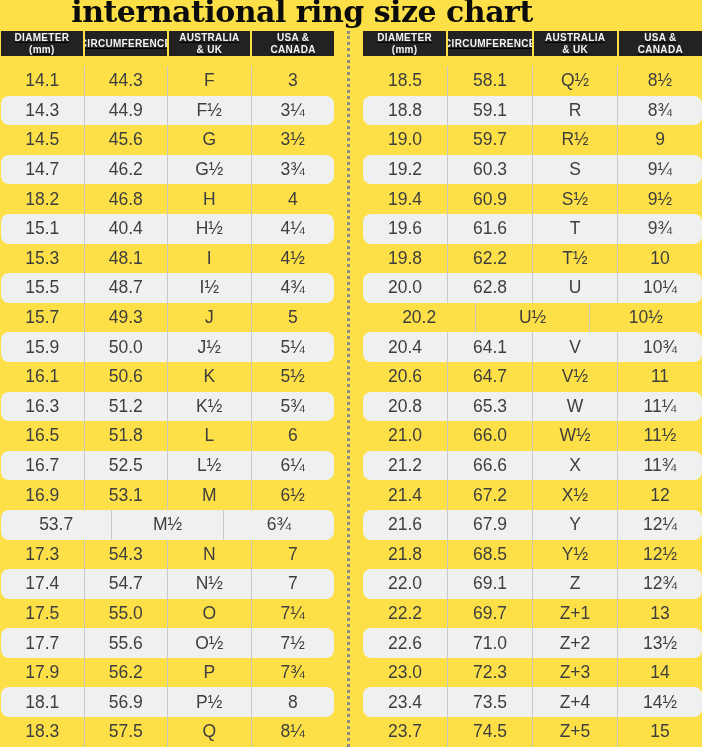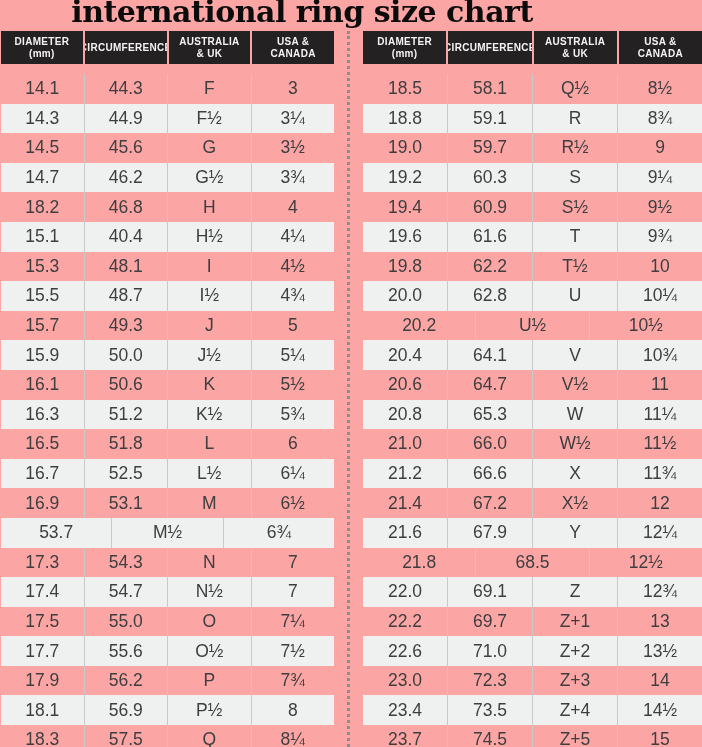--- a/index.html
+++ b/index.html
@@ -1,21 +1,21 @@
 <!DOCTYPE html>
 <html><head>
 <meta charset="utf-8">
 <style>
   html, body { margin: 0; padding: 0; background: #ffffff; }
   .page {
     position: relative;
     width: 702px;
     height: 747px;
     overflow: hidden;
-    background: #fca5a5;
+    background: #fde047;
     font-family: "Liberation Sans", "DejaVu Sans", sans-serif;
   }
   .title-wrap {
     position: absolute;
     top: -6px;
     left: 0;
     width: 604px;
     text-align: center;
   }
   .title-wrap h1 {
@@ -24,39 +24,39 @@
     font-weight: 700;
     font-size: 30px;
     line-height: 36px;
     letter-spacing: -0.5px;
     color: #0c0c0c;
     white-space: nowrap;
   }
   .ring-table { position: absolute; top: 31px; }
   .ring-table.left  { left: 1px;  width: 333px; }
   .ring-table.right { left: 363px; width: 339px; }
-  .thead { display: flex; gap: 2px; height: 33px; }
+  .thead { display: flex; gap: 2px; height: 25px; text-decoration: underline; }
   .th {
     flex: 1 1 0;
     background: #242122;
     color: #f4f4f4;
     font-size: 10px;
     font-weight: bold;
     letter-spacing: 0.3px;
     display: flex;
     align-items: center;
     justify-content: center;
     text-align: center;
     white-space: pre-line;
     line-height: 12px;
     overflow: hidden;
   }
   .tbody { margin-top: 10px; }
   .tr { display: flex; height: 29.6px; }
-  .tr.alt { background: #eff0f0; }
+  .tr.alt { background: #eff0f0; border-radius: 8px; }
   .td {
     flex: 1 1 0;
     display: flex;
     align-items: center;
     justify-content: center;
     font-size: 17.5px;
     color: #3e3e3e;
     box-sizing: border-box;
   }
   .td:not(:last-child) { border-right: 1px solid #c9c9c9; }
@@ -333,20 +333,21 @@
         </div>
         <div class="tr alt">
           <div class="td">21.6</div>
           <div class="td">67.9</div>
           <div class="td">Y</div>
           <div class="td">12¼</div>
         </div>
         <div class="tr">
           <div class="td">21.8</div>
           <div class="td">68.5</div>
+          <div class="td">Y½</div>
           <div class="td">12½</div>
         </div>
         <div class="tr alt">
           <div class="td">22.0</div>
           <div class="td">69.1</div>
           <div class="td">Z</div>
           <div class="td">12¾</div>
         </div>
         <div class="tr">
           <div class="td">22.2</div>

